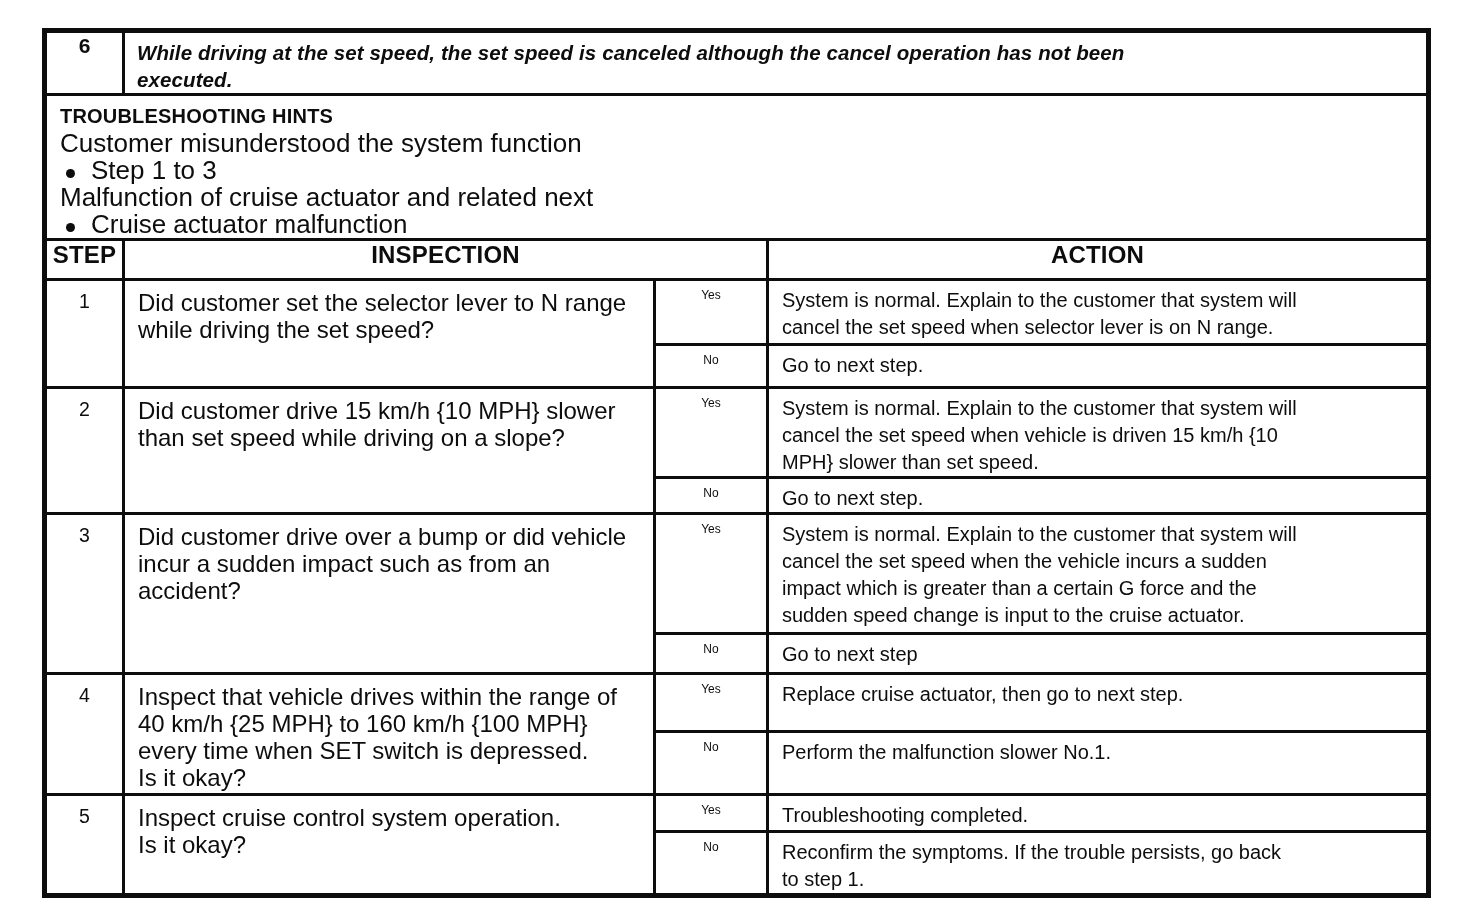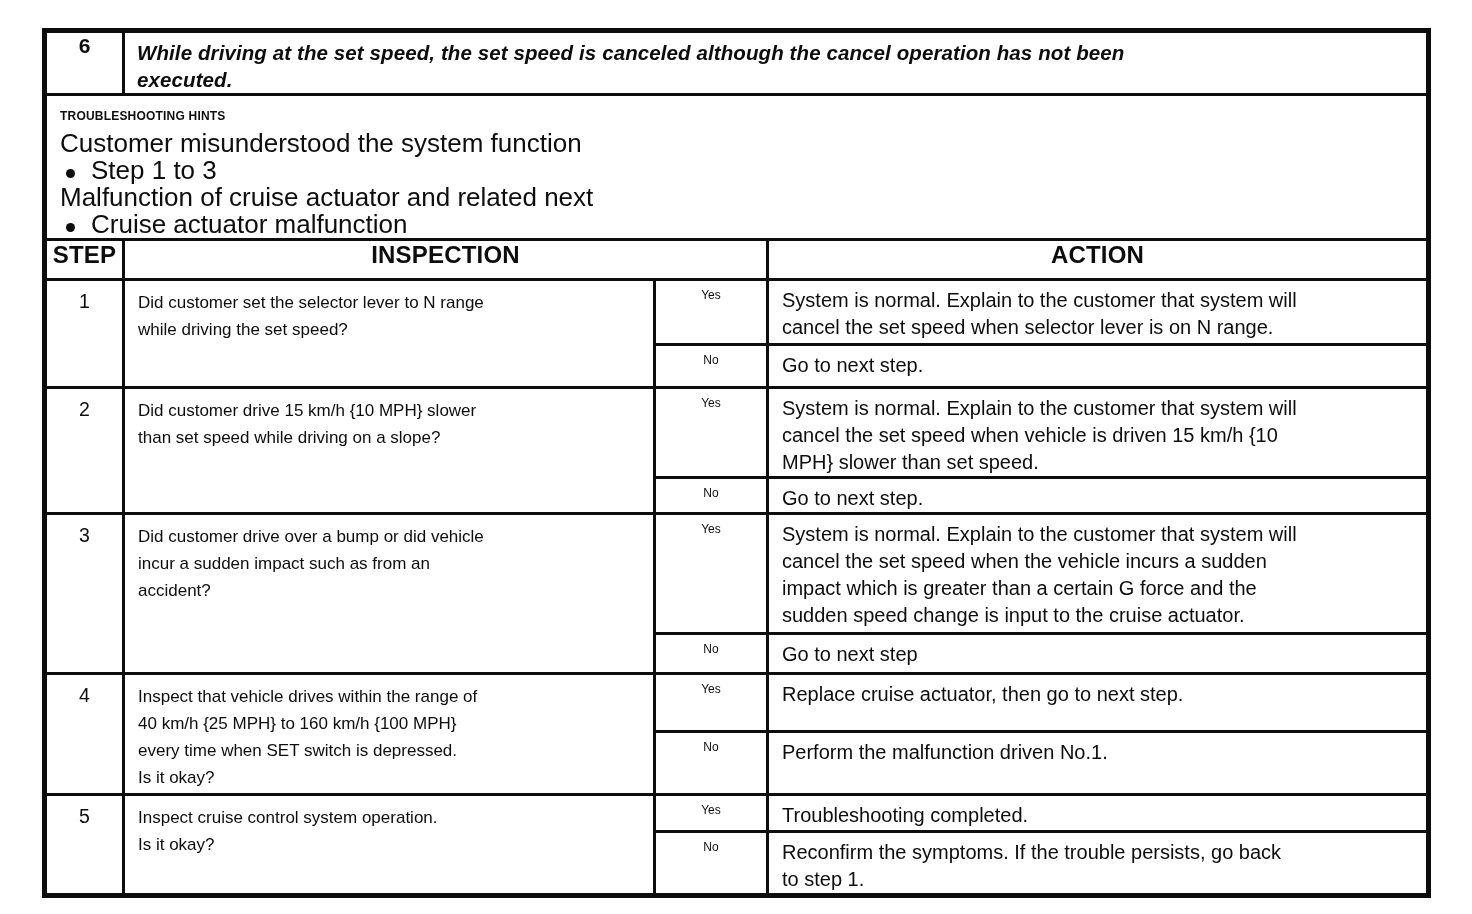--- a/index.html
+++ b/index.html
@@ -43,21 +43,21 @@
     line-height: 27px;
     padding: 6px 10px 0 12px;
     white-space: pre-line;
     letter-spacing: 0.1px;
     font-style: italic;
   }
   
   .hints-cell { padding: 7px 10px 0 13px; }
   .hints-title {
     font-weight: 700;
-    font-size: 12px;
+    font-size: 20px;
     line-height: 27px;
     letter-spacing: 0.2px;
   }
   .hint-line {
     font-size: 26px;
     line-height: 27px;
   }
   .hint-line .bullet {
     display: inline-block;
     width: 9px;
@@ -76,21 +76,21 @@
     padding: 0;
   }
   
   .c-step {
     text-align: center;
     padding-top: 9px;
     font-size: 19.5px;
   }
   .c-insp {
     padding: 8px 8px 0 13px;
-    font-size: 17px;
+    font-size: 24px;
     line-height: 27px;
     white-space: pre-line;
   }
   .c-yn {
     text-align: center;
     padding-top: 7px;
     font-size: 12px;
   }
   .c-act {
     padding: 6px 8px 0 13px;
@@ -181,21 +181,21 @@
       <td class="c-step" rowspan="2">4</td>
       <td class="c-insp" rowspan="2">Inspect that vehicle drives within the range of
 40 km/h {25 MPH} to 160 km/h {100 MPH}
 every time when SET switch is depressed.
 Is it okay?</td>
       <td class="c-yn">Yes</td>
       <td class="c-act">Replace cruise actuator, then go to next step.</td>
     </tr>
     <tr style="height:63px">
       <td class="c-yn">No</td>
-      <td class="c-act">Perform the malfunction driven No.1.</td>
+      <td class="c-act">Perform the malfunction slower No.1.</td>
     </tr>
 
     <tr style="height:37px">
       <td class="c-step" rowspan="2">5</td>
       <td class="c-insp" rowspan="2">Inspect cruise control system operation.
 Is it okay?</td>
       <td class="c-yn">Yes</td>
       <td class="c-act">Troubleshooting completed.</td>
     </tr>
     <tr style="height:61px">

